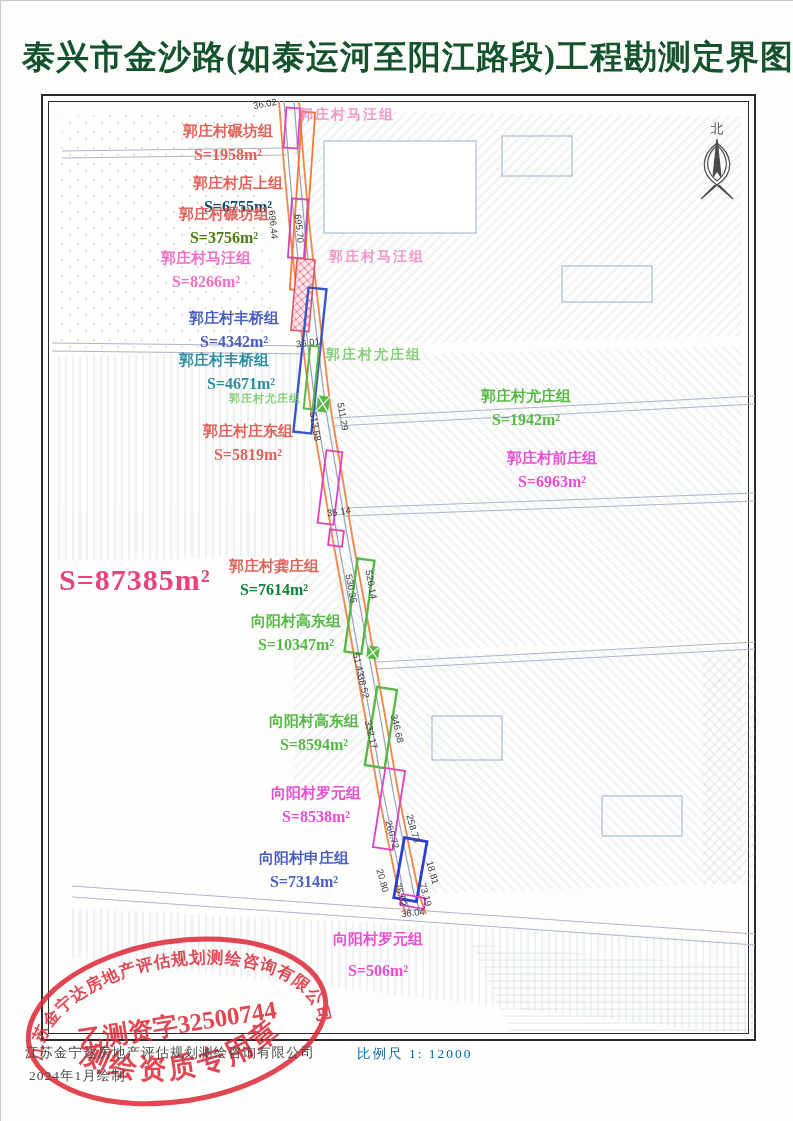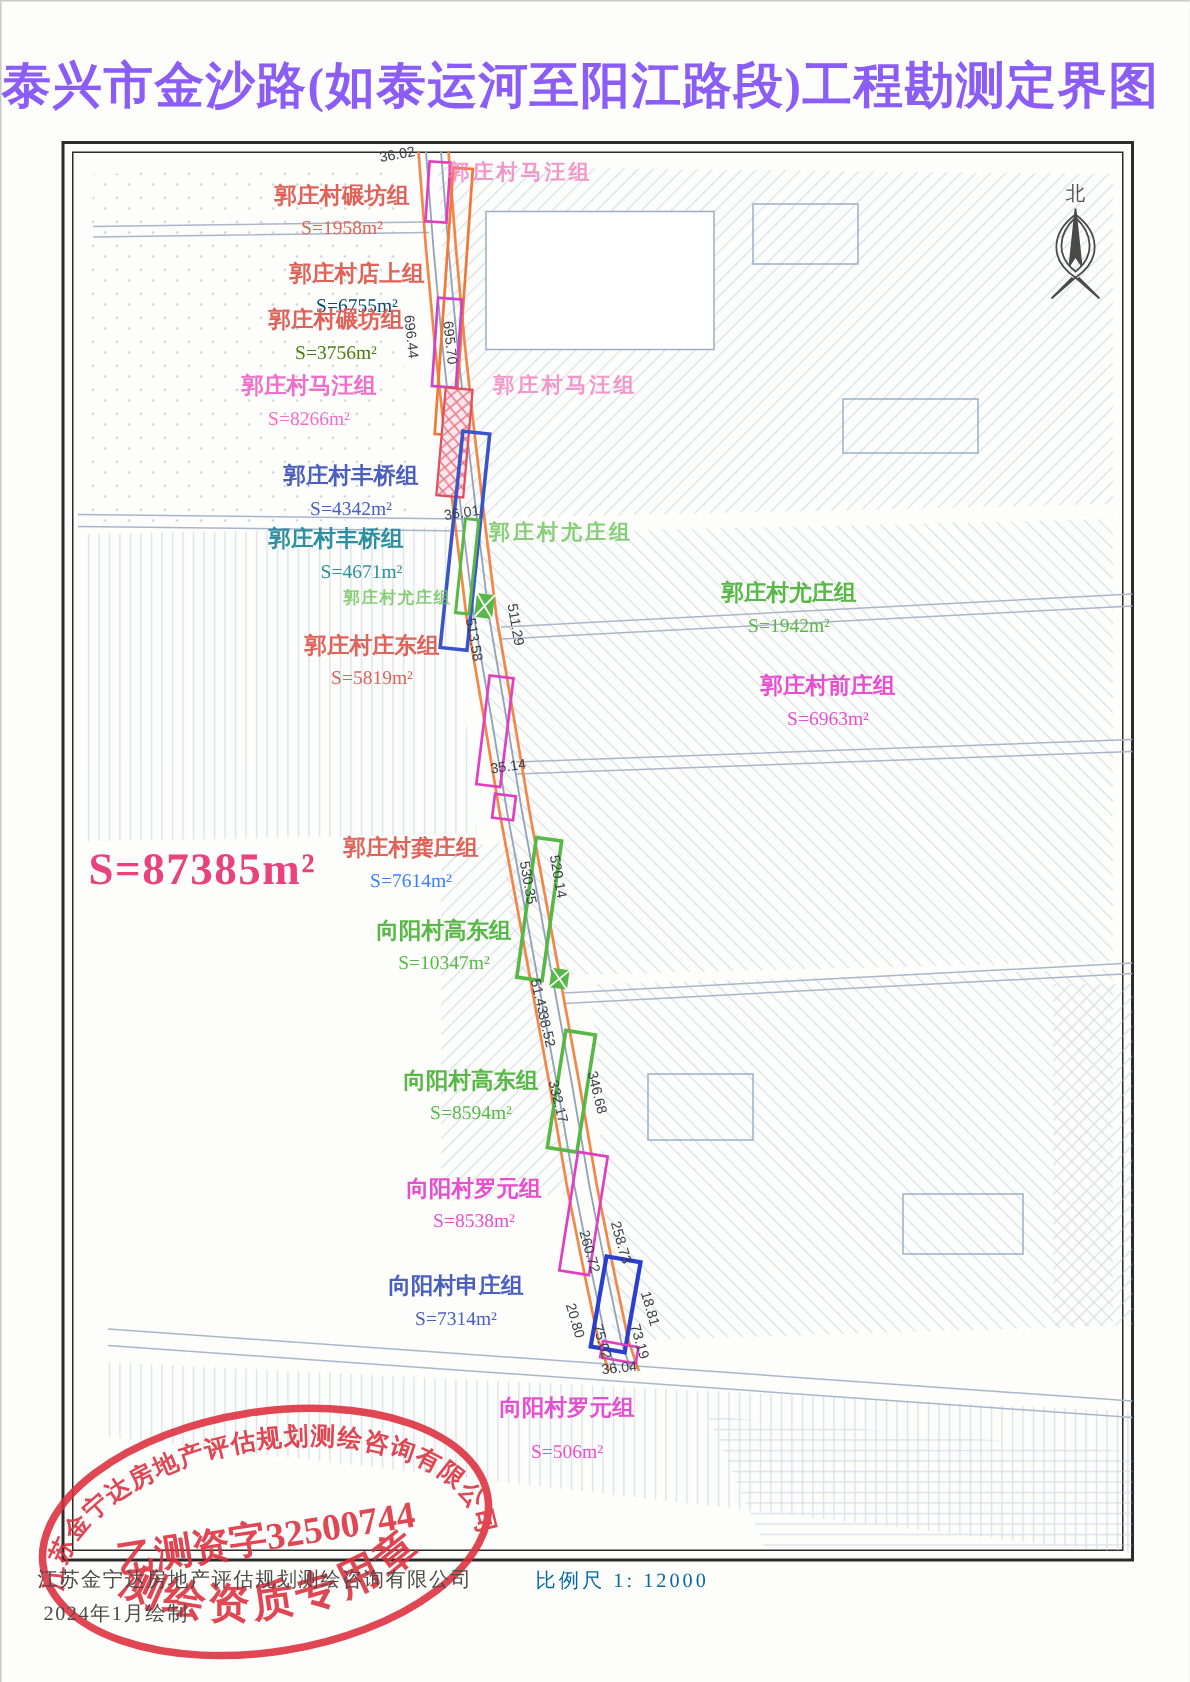--- a/index.html
+++ b/index.html
@@ -1,28 +1,28 @@
 <!DOCTYPE html>
 <html><head>
 <meta charset="utf-8">
 <style>
   html,body{margin:0;padding:0;background:#e9e9e7;}
   .page{position:relative;width:793px;height:1121px;margin:0 auto;background:#fdfdfb;
         border:1px solid #c8c8c6;box-shadow:3px 4px 0 #b5b5b3;overflow:hidden;
         font-family:"Liberation Serif","DejaVu Serif",serif;}
-  .title{position:absolute;left:0;top:34px;width:100%;text-align:left;
-         font-size:33px;font-weight:700;letter-spacing:1px;color:#8b5cf6;}
+  .title{position:absolute;left:0;top:34px;width:100%;text-align:right;
+         font-size:33px;font-weight:700;letter-spacing:1px;color:#14532d;}
   .frame-outer{position:absolute;left:40px;top:93px;width:715px;height:947px;
                border:2.5px solid #2b2b2b;box-sizing:border-box;}
   .frame-inner{position:absolute;left:47px;top:100px;width:701px;height:933px;
                border:1px solid #2b2b2b;box-sizing:border-box;}
   .map-svg{position:absolute;left:41px;top:95px;}
   .plabel{position:absolute;width:150px;text-align:center;line-height:1.45;
           font-size:15px;font-weight:700;}
-  .plabel .area{font-size:13px;font-weight:400;}
+  .plabel .area{font-size:16px;font-weight:700;}
   .maplabel{position:absolute;font-size:14px;font-weight:700;letter-spacing:2px;opacity:.8;}
   .maplabel.small{font-size:11px;letter-spacing:1px;}
   .total{position:absolute;font-size:30px;font-weight:700;letter-spacing:1px;}
   .meas{position:absolute;font-family:"Liberation Sans","DejaVu Sans",sans-serif;
         font-size:9.5px;color:#3a3f48;white-space:nowrap;transform-origin:center;}
   .footer-line{position:absolute;font-size:13.5px;color:#4a4a4a;letter-spacing:1px;}
   .scale{position:absolute;font-size:13.5px;color:#0369a1;letter-spacing:2px;}
   .stamp{position:absolute;left:8px;top:922px;transform:rotate(-9deg);opacity:.88;}
   .north{position:absolute;left:686px;top:118px;}
 </style>
@@ -162,21 +162,21 @@
   <div class="plabel" style="left:450px;top:385px">
     <div style="color: rgb(88, 184, 71);">郭庄村尤庄组</div>
     <div class="area" style="color: rgb(88, 184, 71);">S=1942m²</div>
   </div>
   <div class="plabel" style="left:476px;top:447px">
     <div style="color: rgb(232, 79, 208);">郭庄村前庄组</div>
     <div class="area" style="color: rgb(232, 79, 208);">S=6963m²</div>
   </div>
   <div class="plabel" style="left:198px;top:555px">
     <div style="color: rgb(224, 99, 90);">郭庄村龚庄组</div>
-    <div class="area" style="color: #3b82f6;">S=7614m²</div>
+    <div class="area" style="color: #15803d;">S=7614m²</div>
   </div>
   <div class="plabel" style="left:220px;top:610px">
     <div style="color: rgb(88, 184, 71);">向阳村高东组</div>
     <div class="area" style="color: rgb(88, 184, 71);">S=10347m²</div>
   </div>
   <div class="plabel" style="left:238px;top:710px">
     <div style="color: rgb(88, 184, 71);">向阳村高东组</div>
     <div class="area" style="color: rgb(88, 184, 71); text-align: center;">S=8594m²</div>
   </div>
   <div class="plabel" style="left:240px;top:782px">

